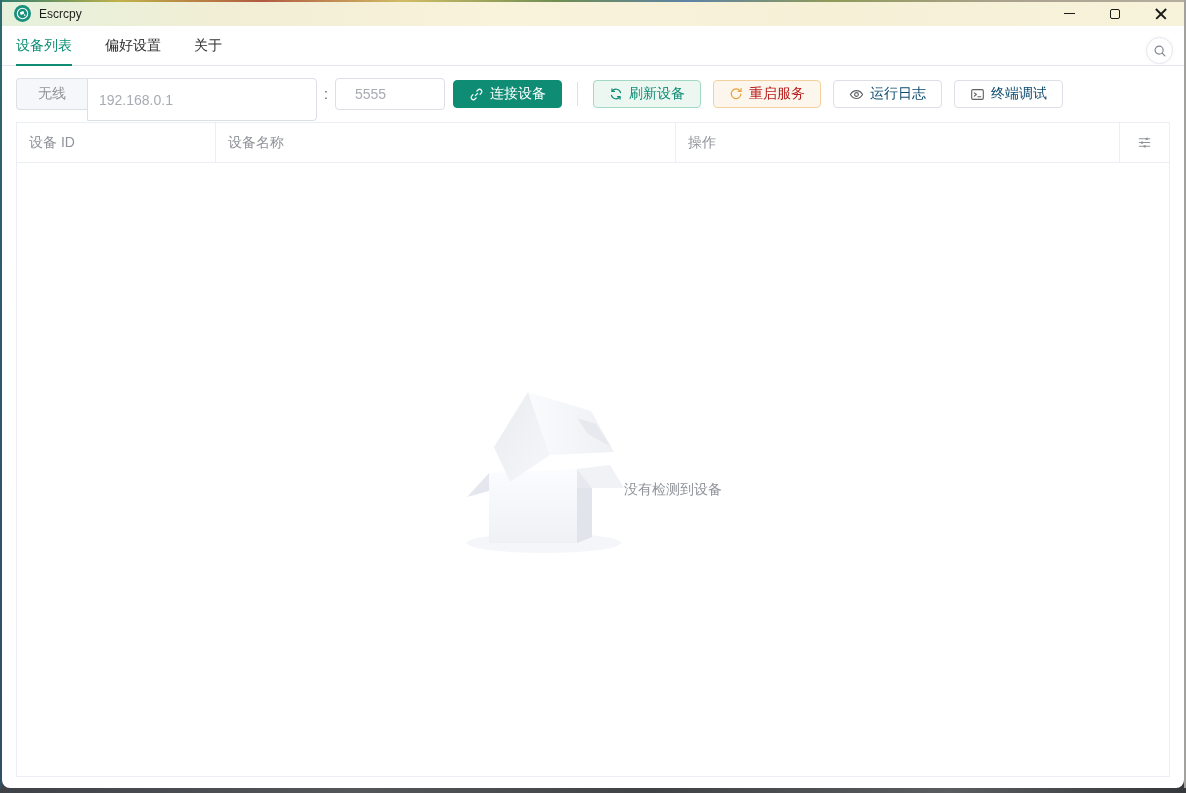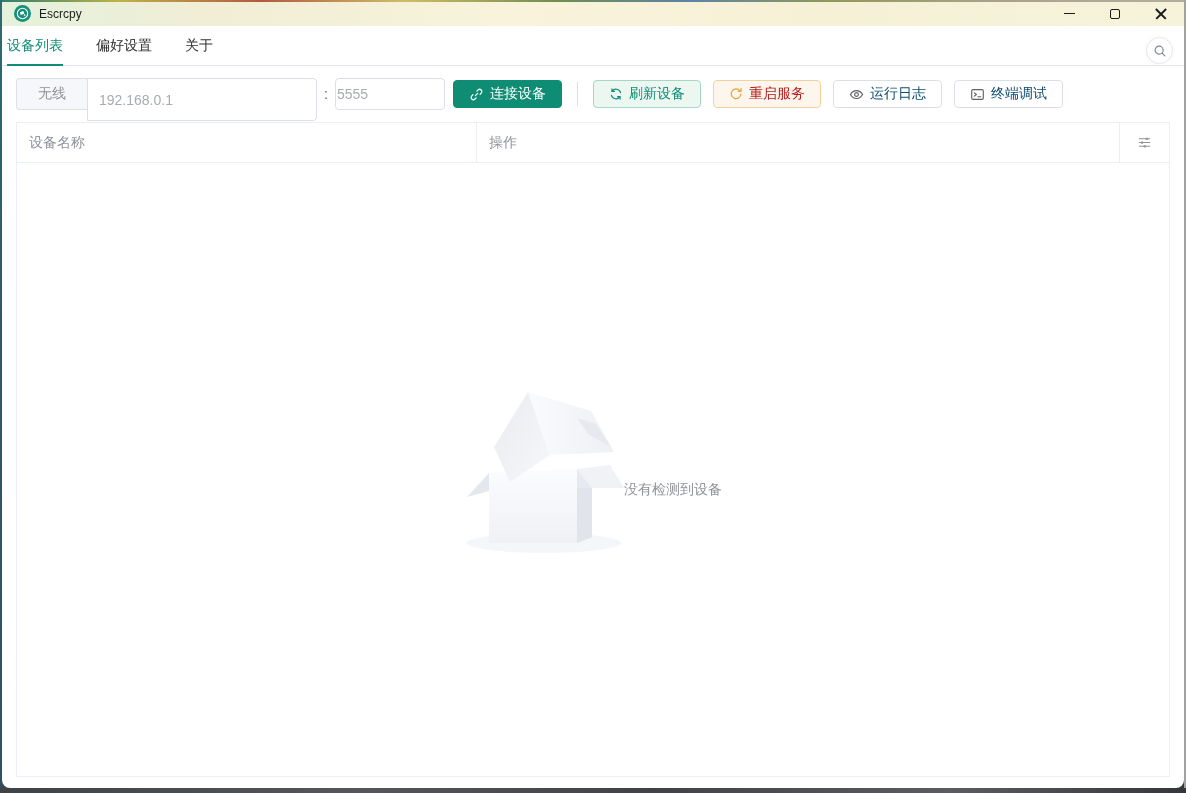--- a/index.html
+++ b/index.html
@@ -28,40 +28,40 @@
   .win-btn { width:46px; height:100%; display:flex; align-items:center; justify-content:center; cursor:default; }
   .glyph-min { width:11px; height:0; border-top:1.4px solid #1b1b1b; display:block; }
   .glyph-max { width:10px; height:10px; border:1.4px solid #1b1b1b; border-radius:2px; display:block; }
   .glyph-close { position:relative; width:12px; height:12px; display:block; }
   .glyph-close::before,.glyph-close::after { content:""; position:absolute; left:-1px; top:5px; width:14px; height:1.5px; background:#1b1b1b; }
   .glyph-close::before { transform:rotate(45deg); }
   .glyph-close::after  { transform:rotate(-45deg); }
 
   
   .tabbar { height:40px; flex:none; position:relative; display:flex; align-items:center;
-    border-bottom:1px solid #e4e7ed; padding-left:5px; }
+    border-bottom:1px solid #e4e7ed; padding-left:14px; }
   .tab { position:relative; height:100%; display:flex; align-items:center; margin-right:33px;
     font-size:14px; color:#303133; cursor:pointer; }
   .tab.active { color:#0f8d74; }
   .tab.active::after { content:""; position:absolute; left:0; right:0; bottom:-1px; height:2px; background:#0f8d74; }
   .search-fab { position:absolute; right:11px; top:36px; width:27px; height:27px; border-radius:50%;
     background:#fff; border:1px solid #e4e7ed; display:flex; align-items:center; justify-content:center;
     box-shadow:0 0 4px rgba(0,0,0,.04); z-index:6; cursor:pointer; }
 
   
   .toolbar { flex:none; display:flex; align-items:center; padding:12px 14px 12px 14px; }
   .input-group { display:flex; height:32px; }
   .input-prepend { width:71px; background:#f5f7fa; border:1px solid #dcdfe6; border-right:none;
     border-radius:4px 0 0 4px; color:#909399; font-size:14px; display:flex; align-items:center; justify-content:center; }
   .ip-input { width:230px; height:43px; border:1px solid #dcdfe6; border-radius:0 4px 4px 0;
     padding:0 11px; font-size:14px; color:#606266; outline:none; font-family:inherit; }
   .ip-input::placeholder,.port-input::placeholder { color:#a8abb2; }
   .colon-sep { margin:0 7px; color:#606266; font-size:14px; }
   .port-input { width:110px; height:32px; border:1px solid #dcdfe6; border-radius:4px;
-    padding:0 1px; font-size:14px; color:#606266; outline:none; font-family:inherit; }
+    padding:0 19px; font-size:14px; color:#606266; outline:none; font-family:inherit; }
   .btn { height:28px; display:inline-flex; align-items:center; justify-content:center; gap:6px;
     border-radius:4px; font-size:14px; padding:0 15px; cursor:pointer; border:1px solid transparent;
     font-family:inherit; background:#fff; white-space:nowrap; }
   .btn svg { flex:none; }
   .btn-connect { background:#0f8d74; border-color:#0f8d74; color:#fff; margin-left:8px; }
   .btn-refresh { background:#ecf7f2; border-color:#a5d7c7; color:#0f8d74; }
   .btn-restart { background:#fdf6ec; border-color:#f3d19e; color:#b91c1c; margin-left:12px; }
   .btn-default { background:#fff; border-color:#dcdfe6; color:#0c4a6e; margin-left:12px; }
   .v-divider { width:1px; height:24px; background:#dcdfe6; margin:0 15px; flex:none; }
 
@@ -180,20 +180,21 @@
           <rect x="1.8" y="2.8" width="12.4" height="10.4" rx="1.4" fill="none" stroke="#606266" stroke-width="1.2"></rect>
           <path d="M4.6 6.2l2.2 1.8-2.2 1.8" fill="none" stroke="#606266" stroke-width="1.2" stroke-linecap="round" stroke-linejoin="round"></path>
           <line x1="8.4" y1="10.4" x2="11.4" y2="10.4" stroke="#606266" stroke-width="1.2" stroke-linecap="round"></line>
         </svg>
         <span>终端调试</span>
       </button>
     </div>
 
     <div class="table-wrap">
       <div class="thead">
+        <div class="th th-id">设备 ID</div>
         <div class="th th-name">设备名称</div>
         <div class="th th-op">操作</div>
         <div class="th th-gear">
           <svg width="15" height="15" viewBox="0 0 16 16">
             <line x1="2" y1="4" x2="14" y2="4" stroke="#909399" stroke-width="1.2"></line>
             <rect x="9.2" y="2.8" width="2.4" height="2.4" rx="0.5" fill="#909399"></rect>
             <line x1="2" y1="8" x2="14" y2="8" stroke="#909399" stroke-width="1.2"></line>
             <rect x="4.2" y="6.8" width="2.4" height="2.4" rx="0.5" fill="#909399"></rect>
             <line x1="2" y1="12" x2="14" y2="12" stroke="#909399" stroke-width="1.2"></line>
             <rect x="7" y="10.8" width="2.4" height="2.4" rx="0.5" fill="#909399"></rect>

